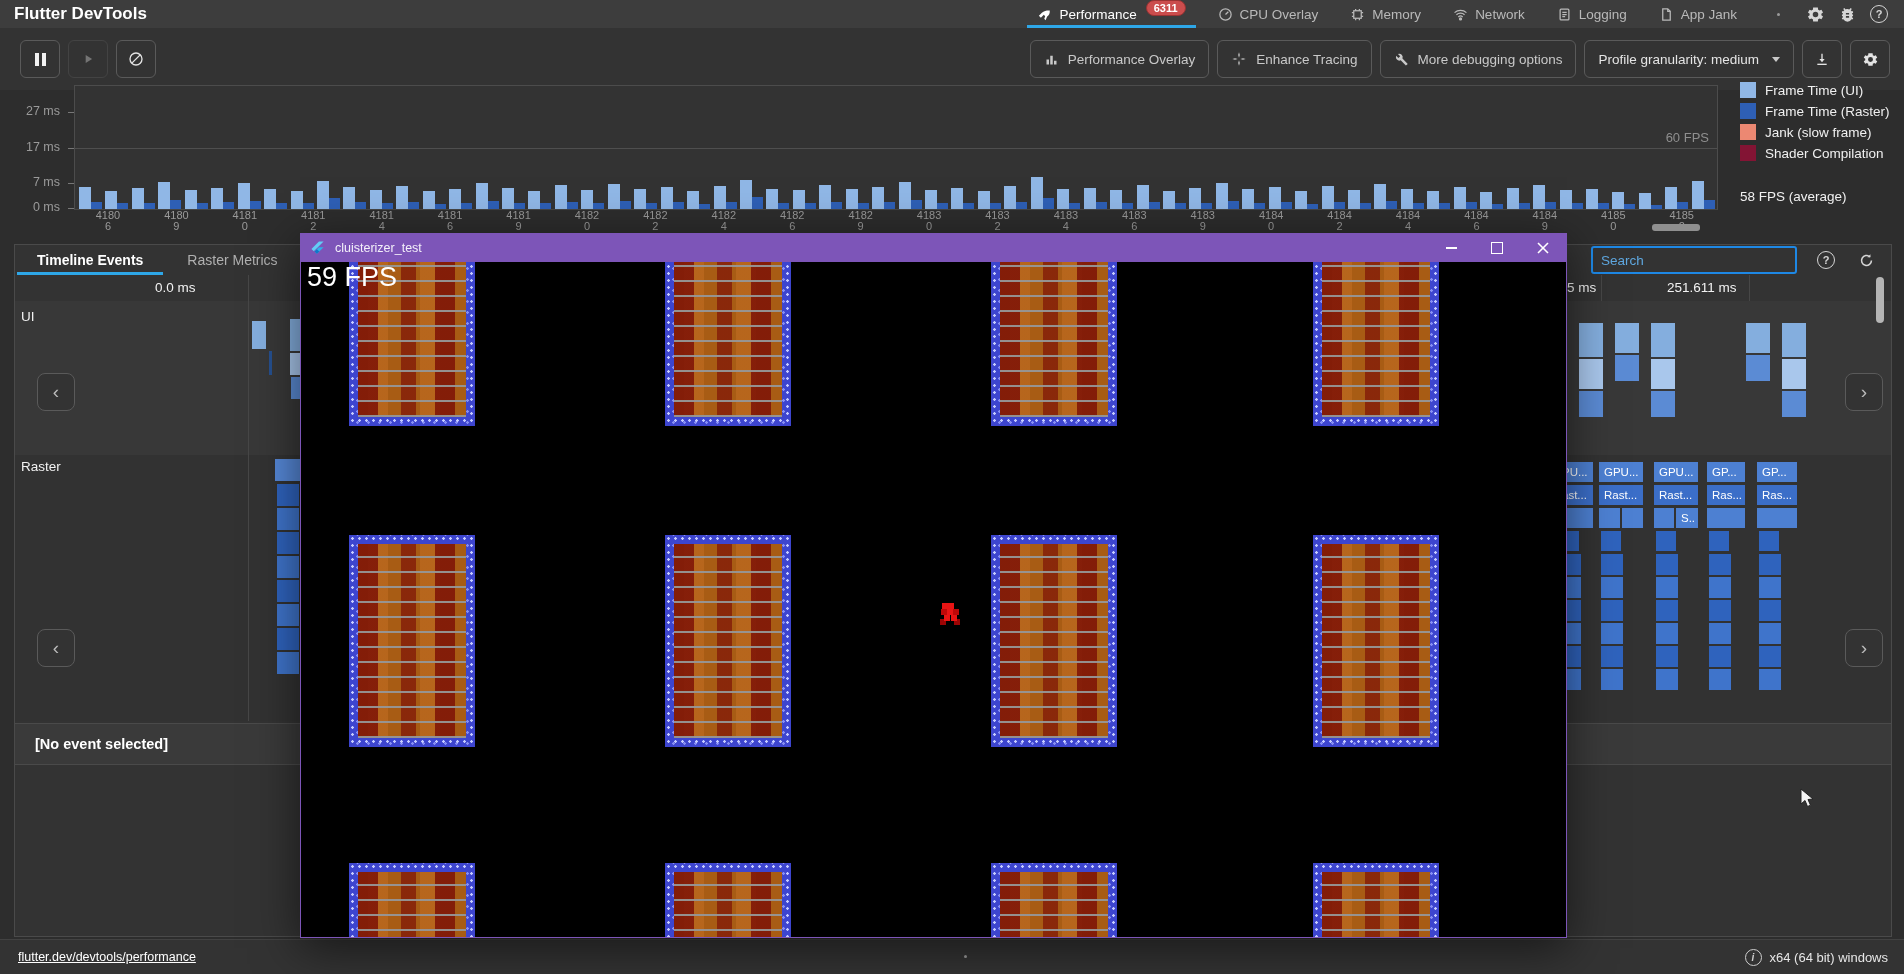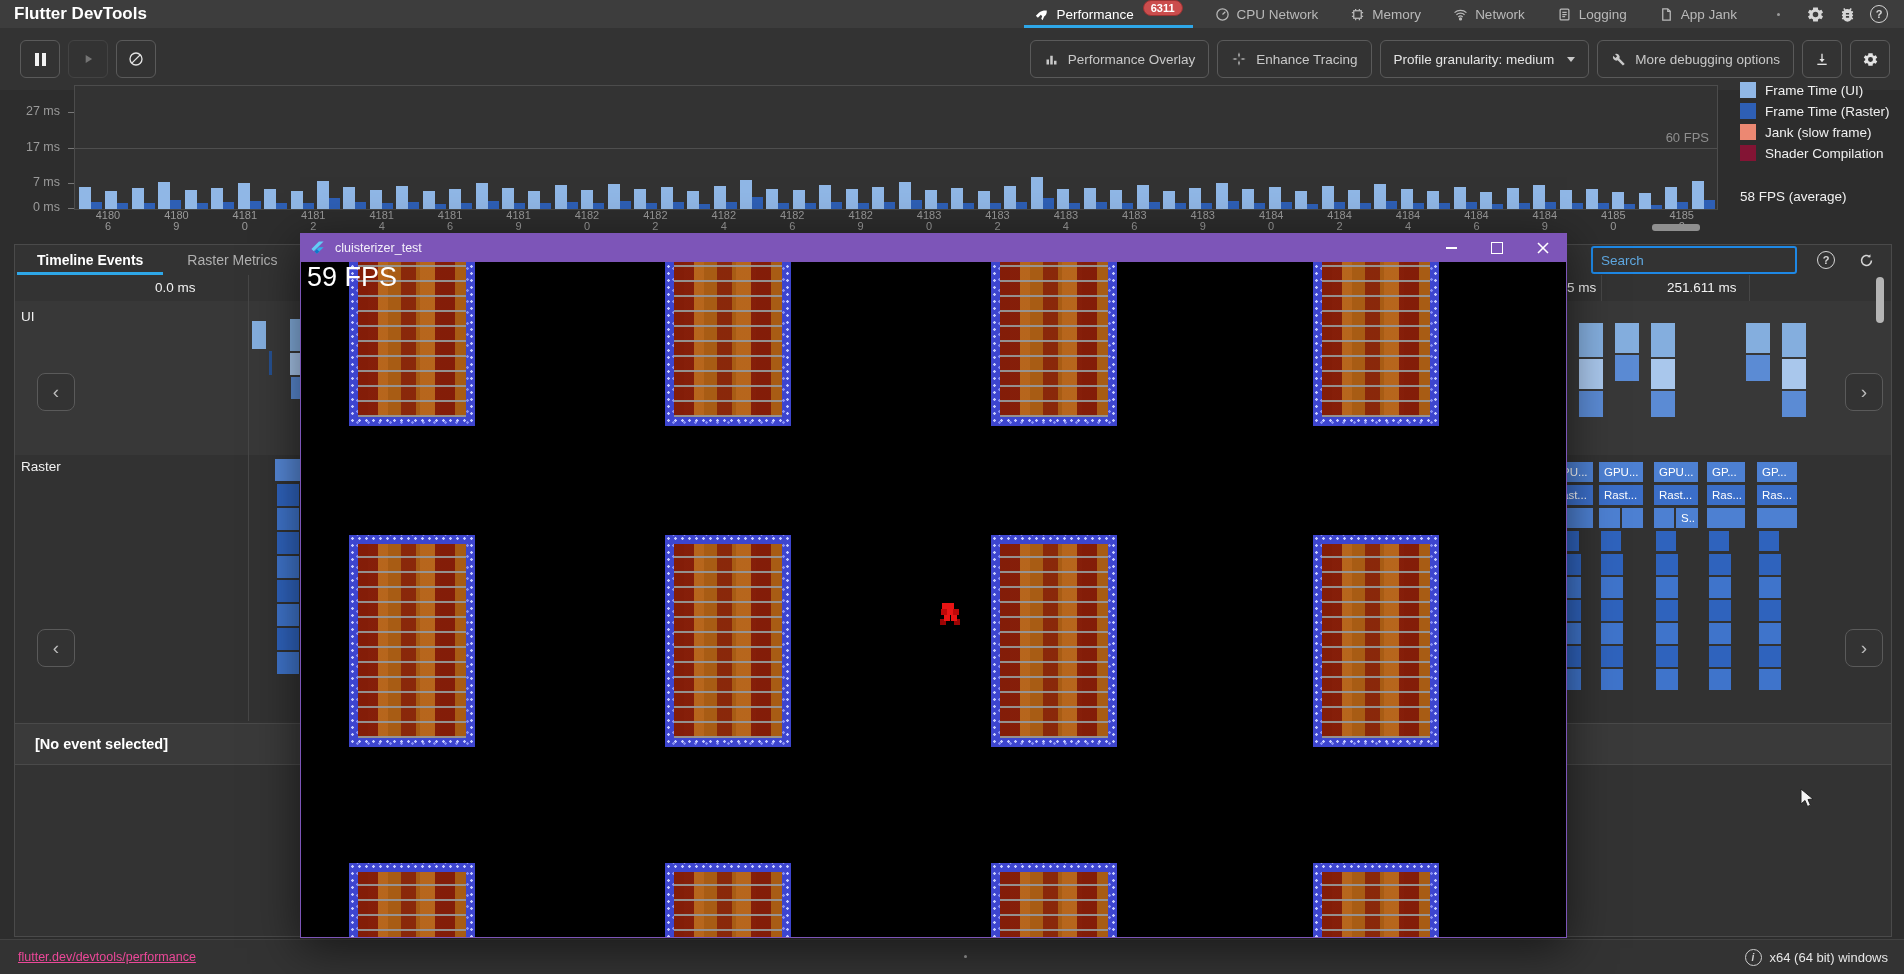--- a/index.html
+++ b/index.html
@@ -121,21 +121,21 @@
       repeating-linear-gradient(90deg,transparent 0 10px,rgba(195,110,35,.55) 10px 30px,transparent 30px 52px),
       #a85c14;}
   #sprite{position:absolute;width:18px;height:18px;}
   #sprite i{position:absolute;width:6px;height:6px;background:#e81414;
             box-shadow:6px 0 #e81414,-1px 6px #c00808,5px 6px #e81414,11px 6px #c00808,
                        2px 12px #e81414,9px 12px #e81414,-2px 16px #9c0404,12px 16px #9c0404;}
 
   
   #status-bar{position:absolute;left:0;bottom:0;width:1904px;height:34px;background:#333;
               border-top:1px solid #424242;display:flex;align-items:center;}
-  #status-link{margin-left:18px;color:#ec4899;text-decoration:underline;font-size:12.5px;cursor:pointer;}
+  #status-link{margin-left:18px;color:#ffffff;text-decoration:underline;font-size:12.5px;cursor:pointer;}
   #status-dot{position:absolute;left:964px;top:15px;width:3px;height:3px;border-radius:50%;background:#9a9a9a;}
   #status-right{margin-left:auto;margin-right:16px;display:flex;align-items:center;gap:8px;font-size:13px;color:#e6e6e6;}
   .circle-i{width:15px;height:15px;border:1.4px solid #cfcfcf;border-radius:50%;display:flex;
             align-items:center;justify-content:center;font-size:10px;color:#cfcfcf;font-style:italic;font-weight:bold;}
   #cursor{position:absolute;left:1800px;top:788px;z-index:30;}
 </style>
 </head>
 <body>
 
 <div id="header">
@@ -151,21 +151,21 @@
         <span class="badge">6311</span>
         <span class="sel-underline"></span>
       </div>
       <div class="htab">
         <span>
           <svg width="15" height="15" viewBox="0 0 24 24" fill="none" stroke="#b9b9b9" stroke-width="2">
             <circle cx="12" cy="12" r="9"></circle>
             <line x1="12" y1="12" x2="16.5" y2="7.5"></line>
           </svg>
         </span>
-        <span>CPU Network</span>
+        <span>CPU Overlay</span>
       </div>
       <div class="htab">
         <span>
           <svg width="15" height="15" viewBox="0 0 24 24" fill="none" stroke="#b9b9b9" stroke-width="2">
             <rect x="6" y="6" width="12" height="12"></rect>
             <path d="M9 3v3M15 3v3M9 18v3M15 18v3M3 9h3M3 15h3M18 9h3M18 15h3"></path>
           </svg>
         </span>
         <span>Memory</span>
       </div>
@@ -244,28 +244,28 @@
         </svg>
       <span>Performance Overlay</span>
     </div>
     <div class="tbtn">
       <svg width="16" height="16" viewBox="0 0 24 24" fill="#c9c9c9">
           <path d="M12 2l1.2 4L12 10l-1.2-4L12 2zM12 14l1.2 4L12 22l-1.2-4L12 14zM2 12l4-1.2L10 12l-4 1.2L2 12zM14 12l4-1.2L22 12l-4 1.2L14 12z"></path>
         </svg>
       <span>Enhance Tracing</span>
     </div>
     <div class="tbtn">
+      <svg width="15" height="15" viewBox="0 0 24 24" fill="#c9c9c9">
+          <path d="M22 19l-8.5-8.5a5.5 5.5 0 0 0-7.2-7.2l3.6 3.6-2.8 2.8L3.5 6.1a5.5 5.5 0 0 0 7.2 7.2L19 21.6 22 19z"></path>
+        </svg>
+      <span>More debugging options</span>
+    </div>
+    <div class="tbtn">
       <span style="color:#e4e4e4">Profile granularity: medium</span>
       <span class="dd-arrow"></span>
-    </div>
-    <div class="tbtn">
-      <svg width="15" height="15" viewBox="0 0 24 24" fill="#c9c9c9">
-          <path d="M22 19l-8.5-8.5a5.5 5.5 0 0 0-7.2-7.2l3.6 3.6-2.8 2.8L3.5 6.1a5.5 5.5 0 0 0 7.2 7.2L19 21.6 22 19z"></path>
-        </svg>
-      <span>More debugging options</span>
     </div>
     <div class="tbtn icon-only">
       <svg width="16" height="16" viewBox="0 0 24 24" fill="#e4e4e4">
           <path d="M11 4h2v8h3l-4 5-4-5h3z"></path>
           <rect x="5" y="19" width="14" height="2"></rect>
         </svg>
     </div>
     <div class="tbtn icon-only">
       <svg width="17" height="17" viewBox="0 0 24 24" fill="#e4e4e4">
           <path d="M19.4 13a7.6 7.6 0 0 0 0-2l2.1-1.6-2-3.5-2.5 1a7.7 7.7 0 0 0-1.7-1L15 3.2H9l-.3 2.7a7.7 7.7 0 0 0-1.7 1l-2.5-1-2 3.5L4.6 11a7.6 7.6 0 0 0 0 2l-2.1 1.6 2 3.5 2.5-1a7.7 7.7 0 0 0 1.7 1l.3 2.7h6l.3-2.7a7.7 7.7 0 0 0 1.7-1l2.5 1 2-3.5L19.4 13zM12 15.5A3.5 3.5 0 1 1 12 8.5a3.5 3.5 0 0 1 0 7z"></path>

